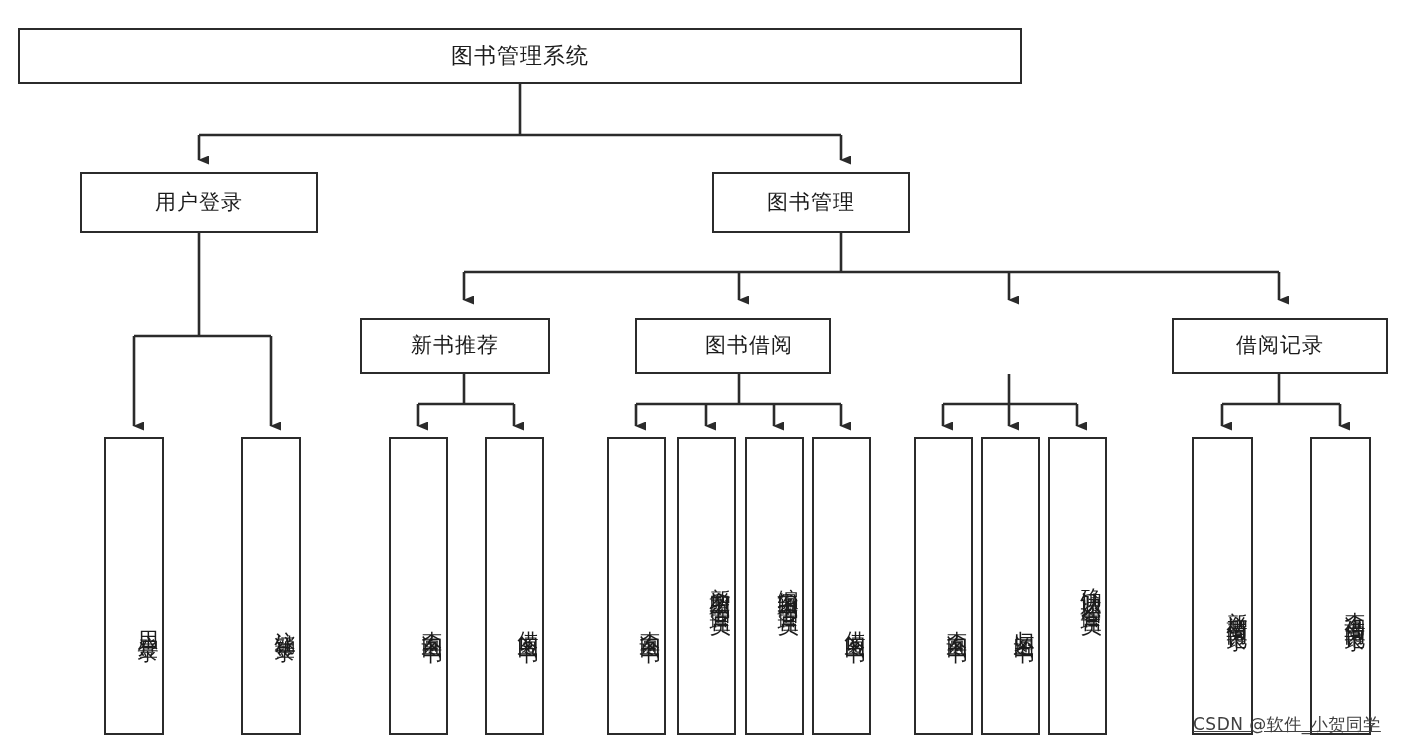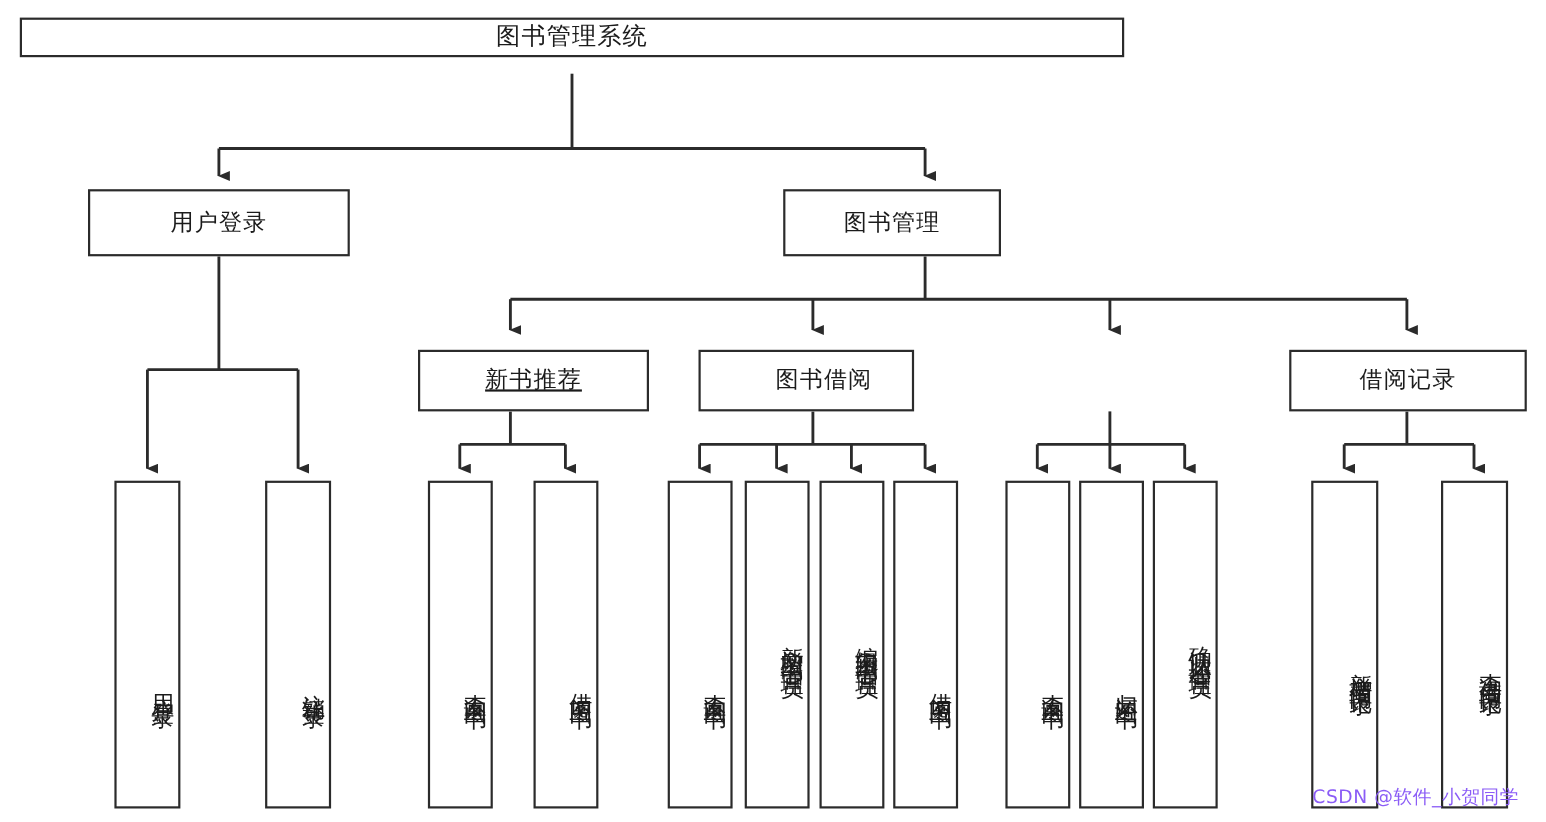--- a/index.html
+++ b/index.html
@@ -54,26 +54,27 @@
   }
   .node.vert .vlabel {
     writing-mode: vertical-rl;
     text-orientation: upright;
     display: block;
     white-space: nowrap;
   }
   .watermark {
     position: absolute;
     font-size: 17px;
-    color: #8b5cf6;
+    color: #404040;
     letter-spacing: 0.5px;
     white-space: nowrap;
     left: 1193px;
     top: 713px;
     font-family: "DejaVu Sans", "Liberation Sans", sans-serif;
+    text-decoration: underline;
   }
 </style>
 </head>
 <body>
 
 <div id="canvas">
 
   <svg id="wires" viewBox="0 0 1405 747" xmlns="http://www.w3.org/2000/svg">
     <defs>
       <marker id="arrow" markerWidth="9" markerHeight="11" refX="4.5" refY="10" orient="auto" markerUnits="userSpaceOnUse">
@@ -118,33 +119,33 @@
       <path d="M1077,404 L1077,426" marker-end="url(#arrow)"></path>
 
       <path d="M1279,374 L1279,404"></path>
       <path d="M1222,404 L1340,404"></path>
       <path d="M1222,404 L1222,426" marker-end="url(#arrow)"></path>
       <path d="M1340,404 L1340,426" marker-end="url(#arrow)"></path>
 
     </g>
   </svg>
 
-  <div class="node horiz root" style="left:18px; top:16px; width:1004px; height:36px;">
+  <div class="node horiz root" style="left:18px; top:28px; width:1004px; height:56px;">
     <span>图书管理系统</span>
   </div>
 
   <div class="node horiz" style="left:80px; top:172px; width:238px; height:61px;">
     <span>用户登录</span>
   </div>
 
   <div class="node horiz" style="left:712px; top:172px; width:198px; height:61px;">
     <span>图书管理</span>
   </div>
 
-  <div class="node horiz" style="left:380px; top:318px; width:210px; height:56px;text-decoration:underline;">
+  <div class="node horiz" style="left:360px; top:318px; width:190px; height:56px;">
     <span>新书推荐</span>
   </div>
 
   <div class="node horiz" style="left:635px; top:318px; width:196px; height:56px;padding-left:32px;">
     <span>图书借阅</span>
   </div>
 
 
   <div class="node horiz" style="left:1172px; top:318px; width:216px; height:56px;">
     <span>借阅记录</span>

